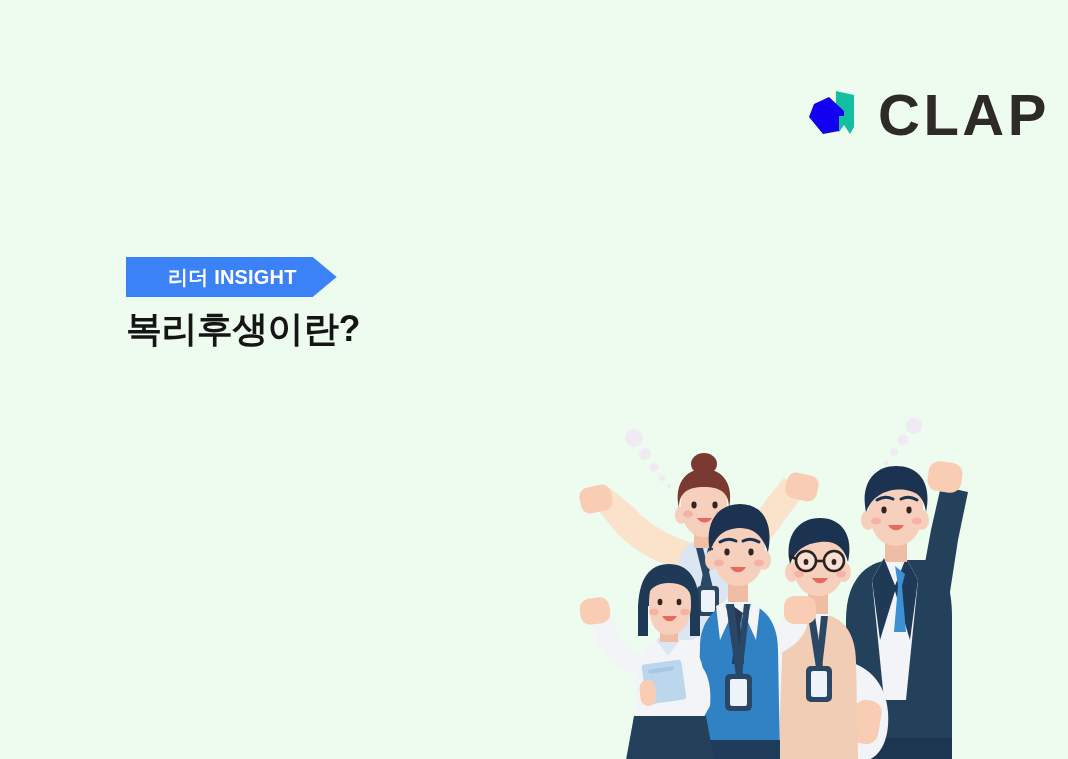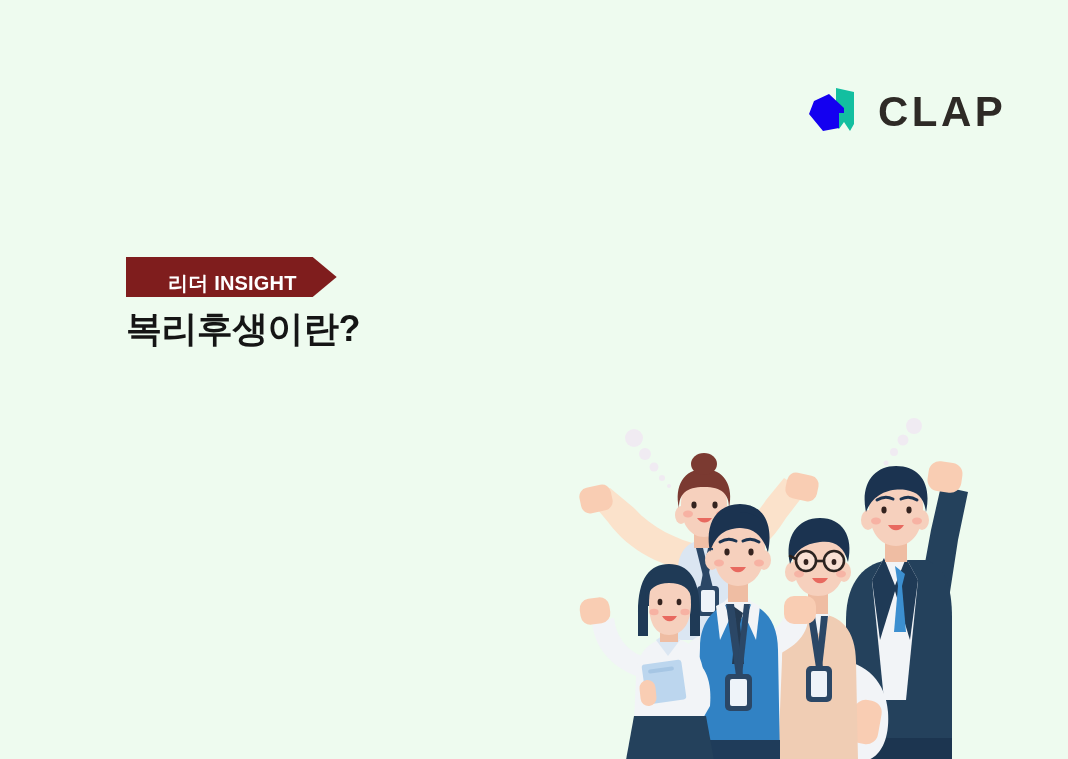--- a/index.html
+++ b/index.html
@@ -29,42 +29,42 @@
     display: flex;
     align-items: center;
     gap: 14px;
   }
   #logo-mark {
     width: 58px;
     height: 52px;
     display: block;
   }
   #logo-wordmark {
-    font-size: 42px;
+    font-size: 58px;
     font-weight: 700;
     letter-spacing: 3.5px;
     color: #2e2a26;
     line-height: 1;
     font-family: "Liberation Sans", sans-serif;
   }
 
   
   #badge {
     position: absolute;
     left: 126px;
     top: 257px;
     height: 40px;
     padding: 0 40px 0 42px;
     display: flex;
-    align-items: flex-end;
+    align-items: center;
     color: #ffffff;
     font-size: 20px;
     font-weight: 700;
     letter-spacing: 0.2px;
-    background: #7f1d1d;
+    background: #3b82f6;
     -webkit-clip-path: polygon(0 0, calc(100% - 24px) 0, 100% 50%, calc(100% - 24px) 100%, 0 100%);
     clip-path: polygon(0 0, calc(100% - 24px) 0, 100% 50%, calc(100% - 24px) 100%, 0 100%);
     white-space: nowrap;
   }
 
   
   #headline {
     position: absolute;
     left: 126px;
     top: 303px;

